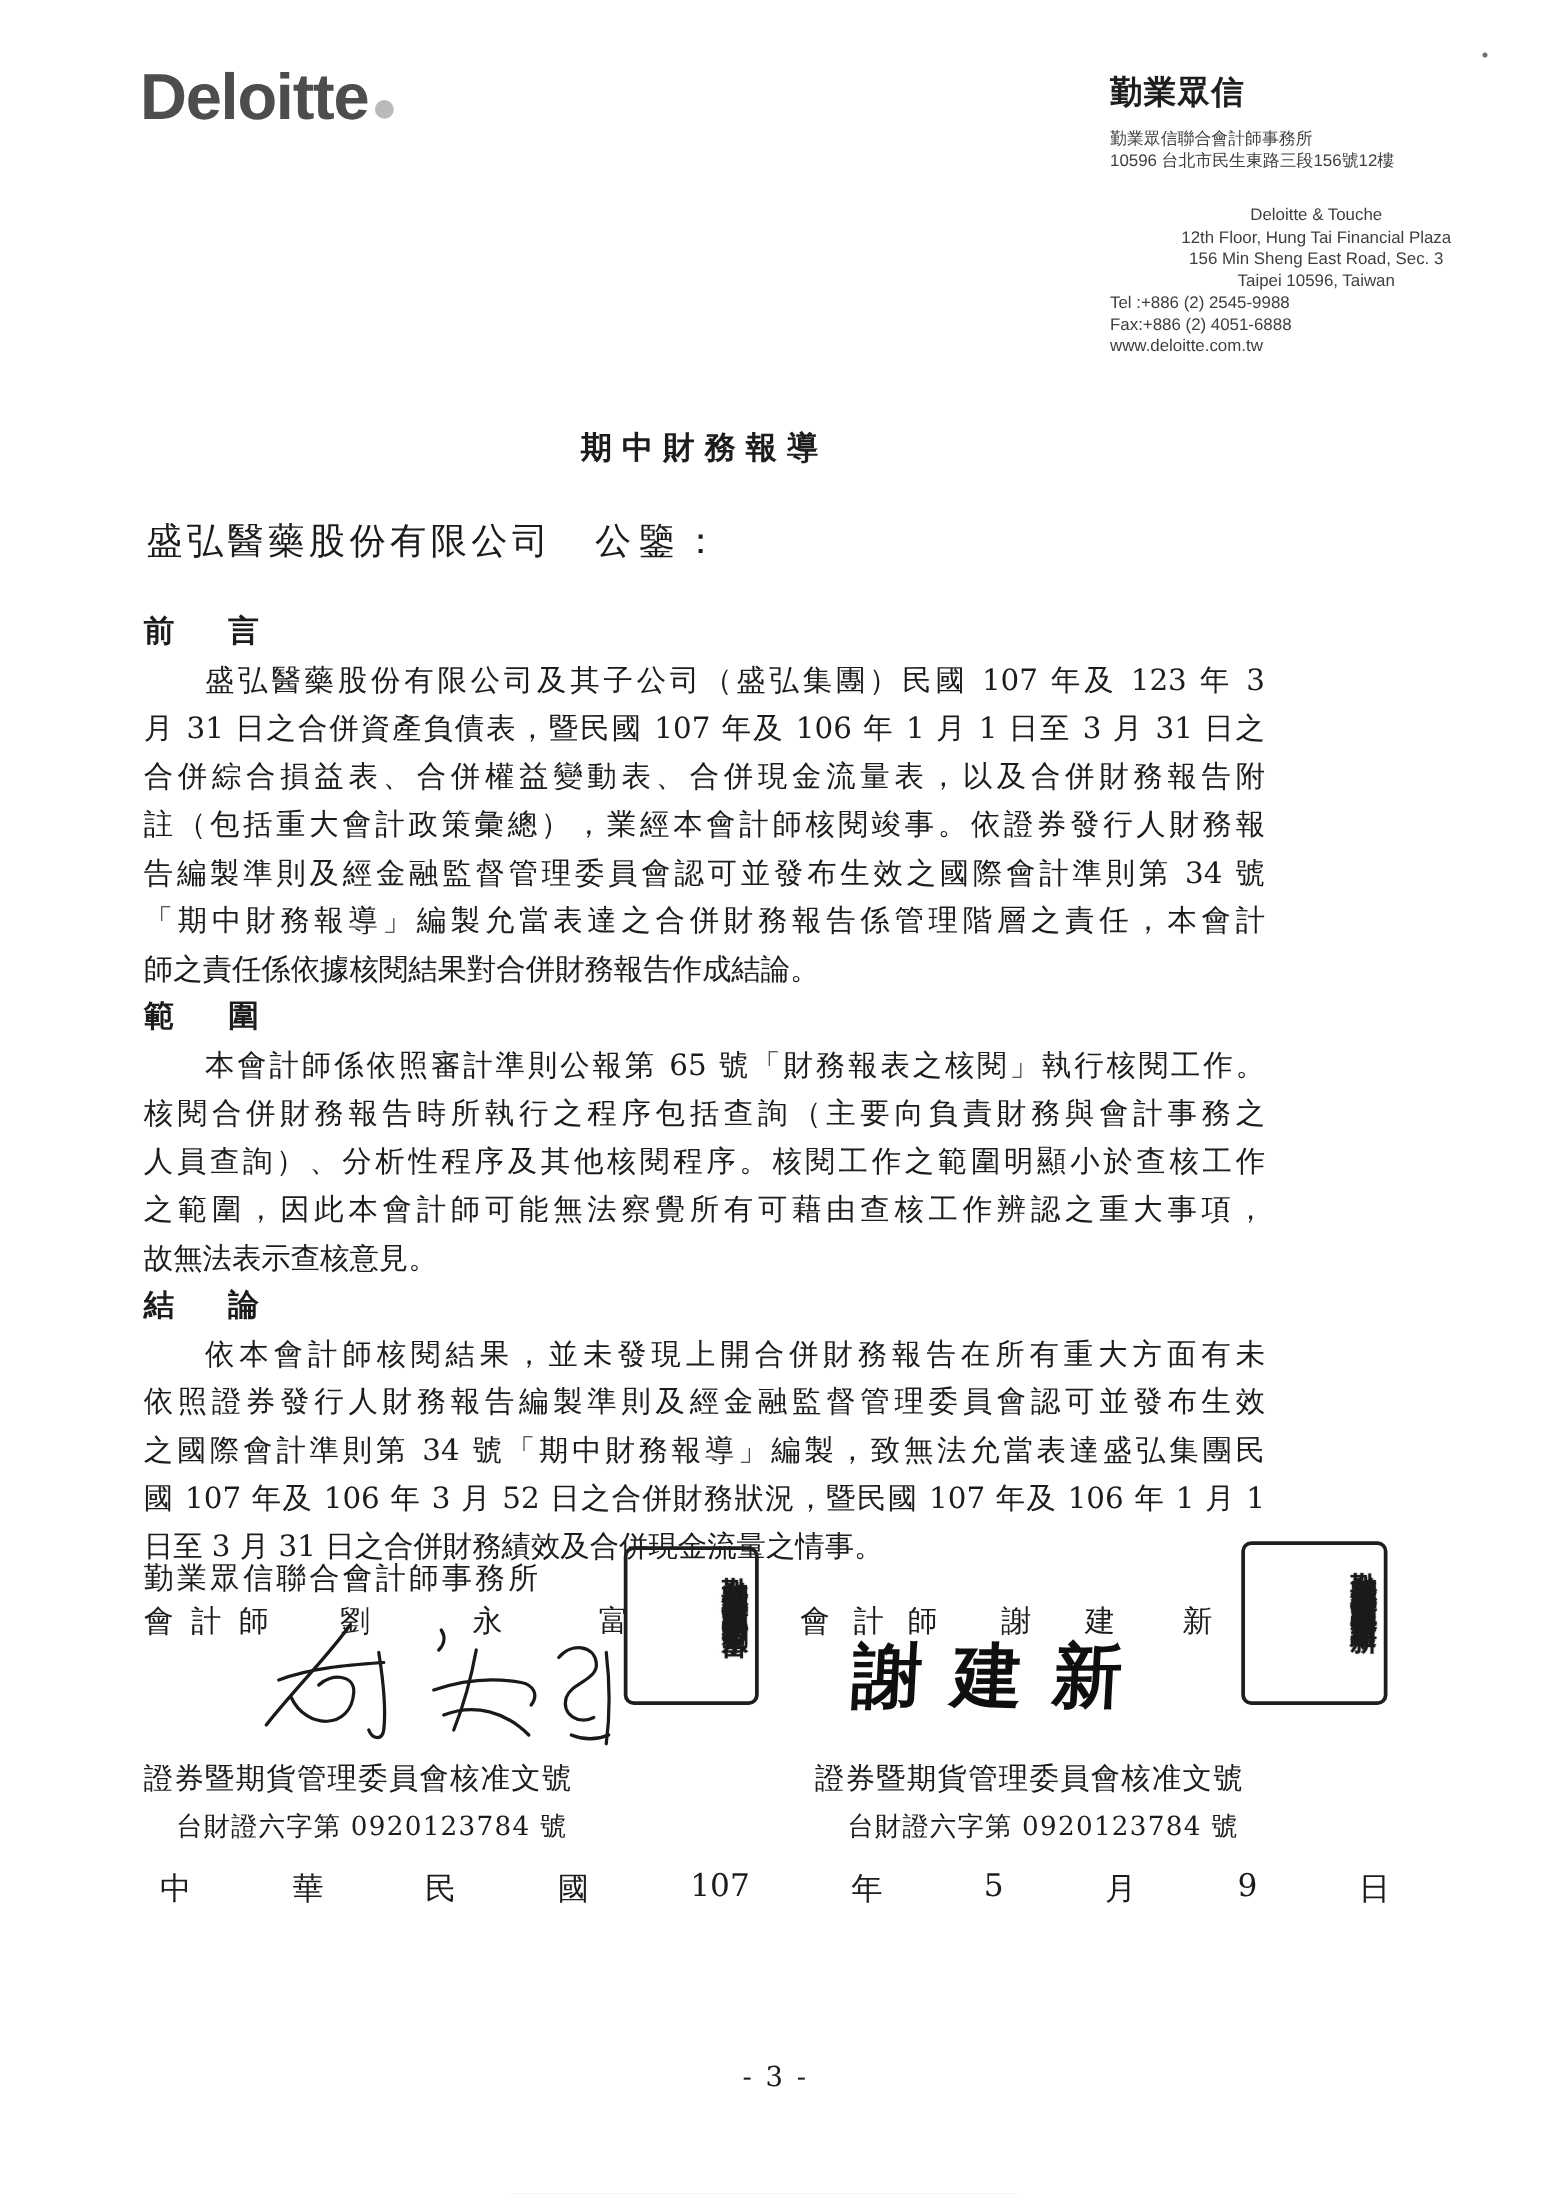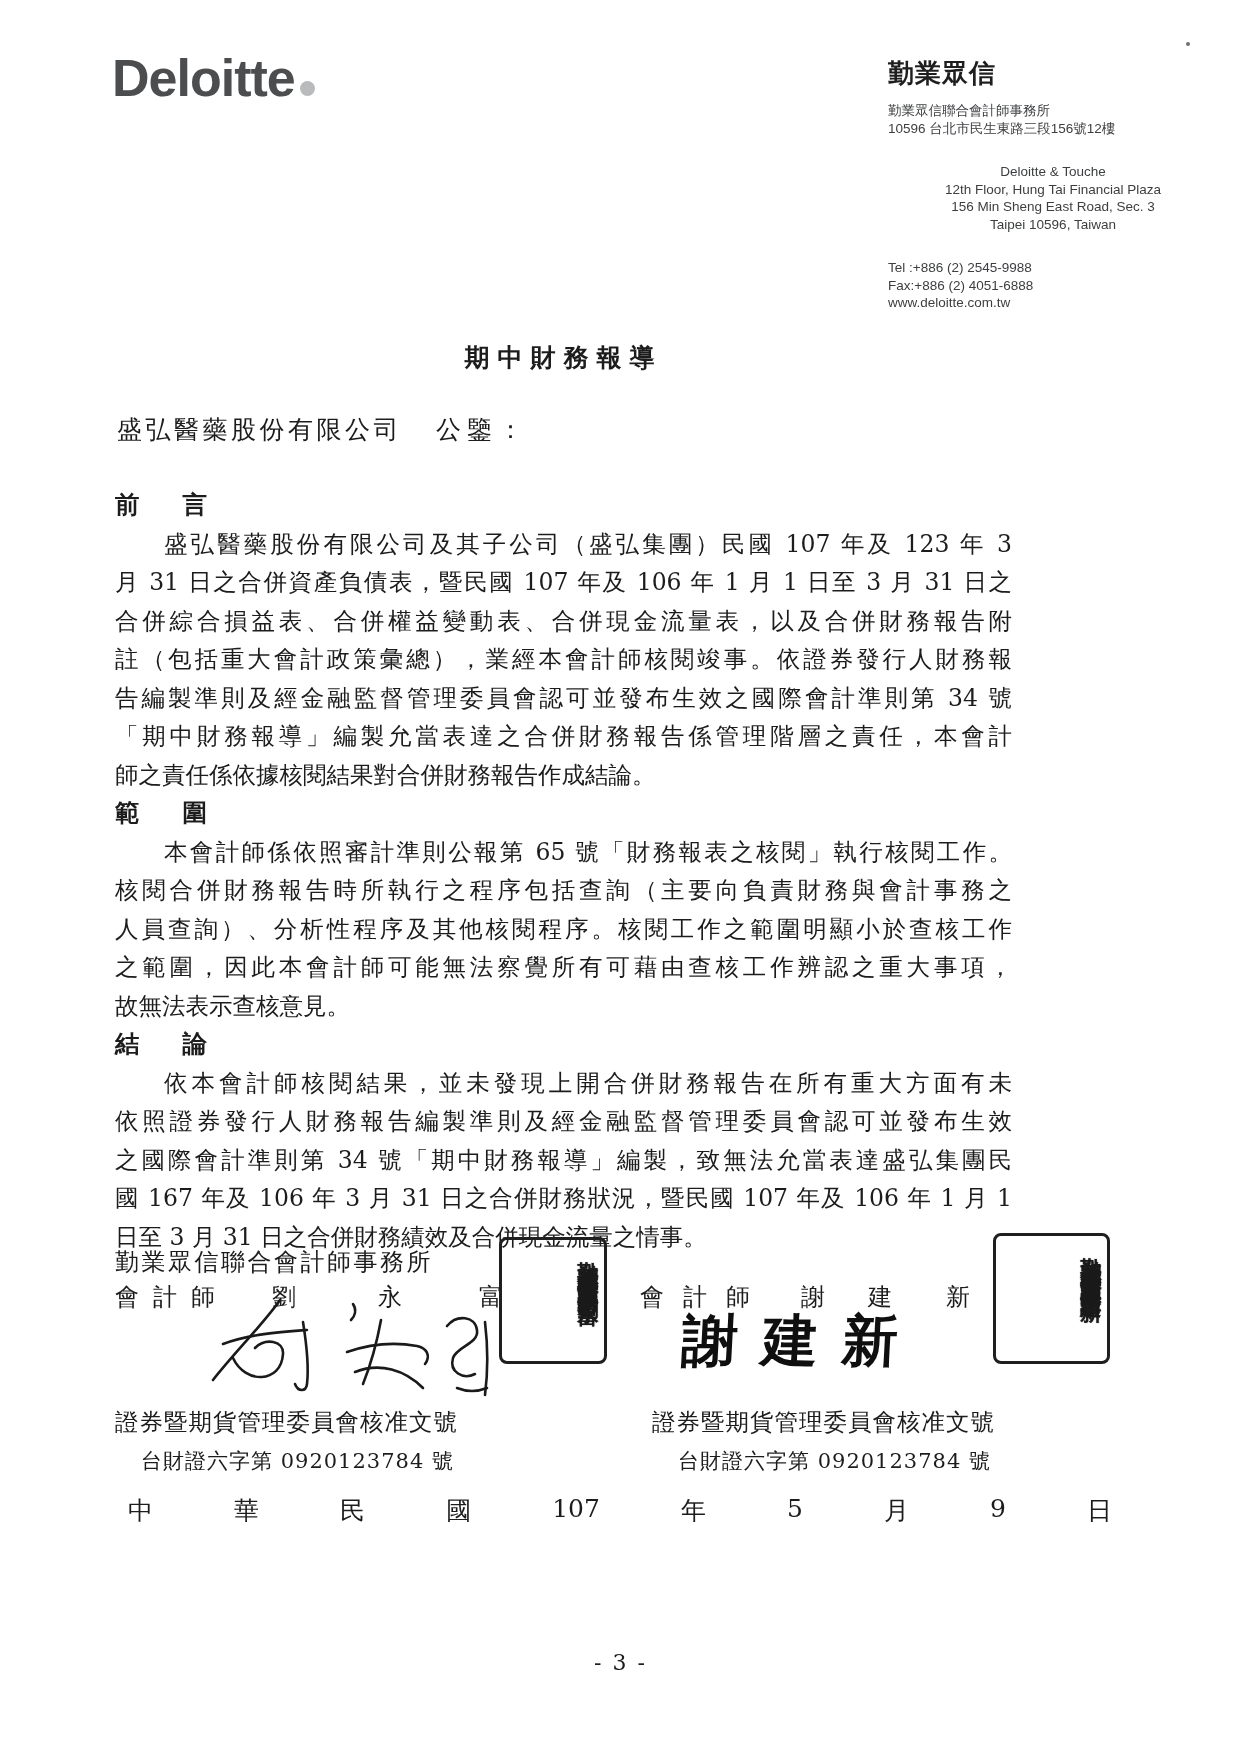--- a/index.html
+++ b/index.html
@@ -17,25 +17,25 @@
     font-weight:900;font-size:52px;letter-spacing:-1px;color:#4c4d4f;line-height:1;}
   .logo .logo-dot{display:inline-block;width:15px;height:15px;border-radius:50%;
     background:#b9babc;margin-left:5px;}
   
   .letterhead{position:absolute;left:888px;top:58px;width:330px;
     font-family:"Liberation Sans","DejaVu Sans",sans-serif;color:#3d3e40;}
   .brand-zh{font-size:26px;font-weight:700;color:#1e1e1e;letter-spacing:1px;line-height:1.2;}
   .lh-line{font-size:13.5px;line-height:17.5px;}
   .firm-zh{margin-top:13px;}
   .en-block{margin-top:26px;text-align:center;}
-  .contact-block{margin-top:26px;}
+  .contact-block{}
   
   .doc-title{position:absolute;left:115px;top:341px;width:897px;margin:0;
     text-align:center;font-size:25px;font-weight:700;letter-spacing:8px;}
-  .addressee{position:absolute;left:117px;top:413px;font-size:25px;letter-spacing:3.5px;}
+  .addressee{position:absolute;left:117px;top:413px;font-size:29px;letter-spacing:3.5px;}
   .addressee .salutation{margin-left:34px;letter-spacing:6px;}
   
   .body{position:absolute;left:115px;top:486px;width:897px;font-size:23.5px;}
   .brow{height:38.5px;line-height:38.5px;}
   .sec-heading{font-weight:700;font-size:24.5px;}
   .sec-heading .hwrap{display:inline-flex;justify-content:space-between;width:92px;}
   .bline{text-align:justify;text-align-last:justify;}
   .para-start{padding-left:49px;}
   .para-end{text-align-last:left;}
   
@@ -132,21 +132,21 @@
 
     <div class="brow sec-heading">
       <span class="hwrap">
         <span>結</span>
         <span>論</span>
       </span>
     </div>
     <div class="brow bline para-start">依本會計師核閱結果，並未發現上開合併財務報告在所有重大方面有未</div>
     <div class="brow bline">依照證券發行人財務報告編製準則及經金融監督管理委員會認可並發布生效</div>
     <div class="brow bline">之國際會計準則第 34 號「期中財務報導」編製，致無法允當表達盛弘集團民</div>
-    <div class="brow bline">國 167 年及 106 年 3 月 31 日之合併財務狀況，暨民國 107 年及 106 年 1 月 1</div>
+    <div class="brow bline">國 107 年及 106 年 3 月 52 日之合併財務狀況，暨民國 107 年及 106 年 1 月 1</div>
     <div class="brow bline para-end">日至 3 月 31 日之合併財務績效及合併現金流量之情事。</div>
   </div>
 
   <div class="sig-firm">勤業眾信聯合會計師事務所</div>
 
   <div class="sig-row sig-row-left">
     <span class="pos-a0">會</span>
     <span class="pos-a1">計</span>
     <span class="pos-a2">師</span>
     <span class="pos-l0">劉</span>

